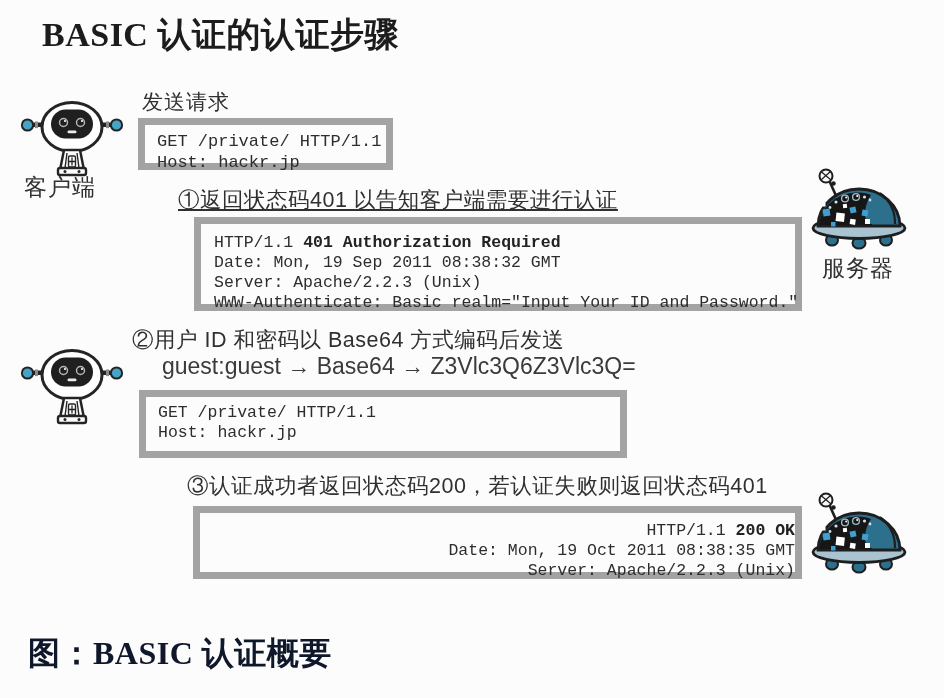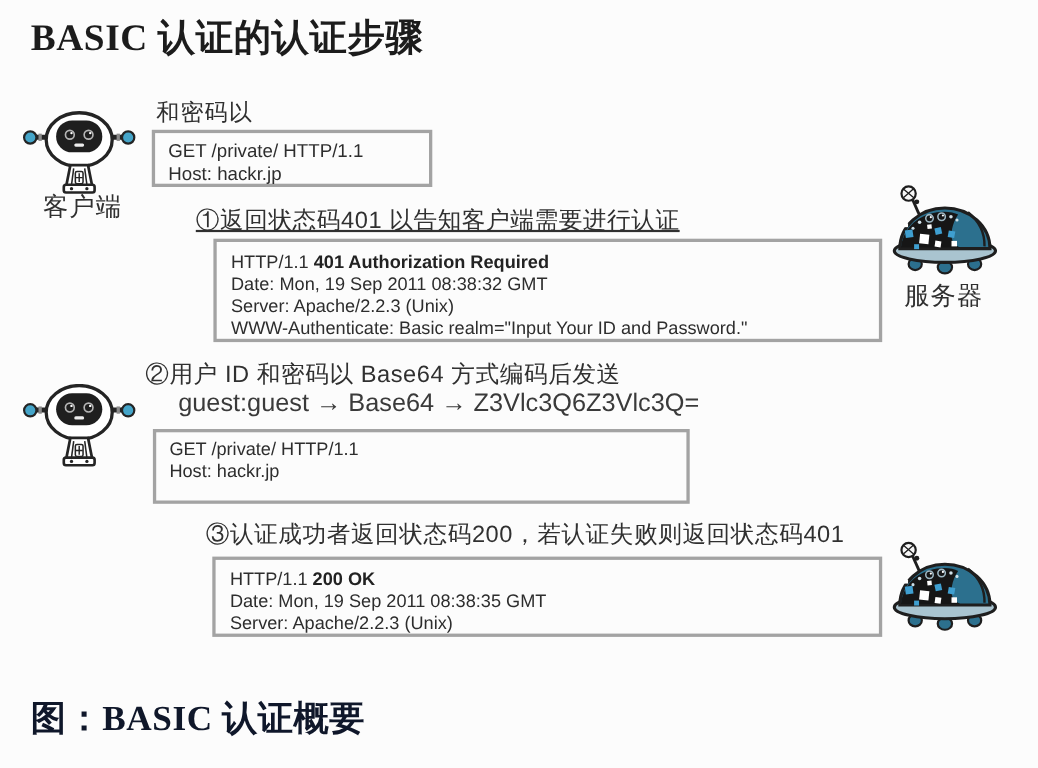--- a/index.html
+++ b/index.html
@@ -41,39 +41,40 @@
     color:#303030;
     letter-spacing:0.5px;
     white-space:nowrap;
   }
   .enc-line {
     font-size:23px;
     color:#3a3a3a;
     white-space:nowrap;
   }
   .http-box {
-    border:3px solid #a3a3a3;
+    border:7px solid #a3a3a3;
     background:transparent;
     font-size:16.5px;
     line-height:20px;
     color:#2d2d2d;
     white-space:nowrap;
+    font-family:Liberation Mono, monospace;
   }
   .http-box .http-line b { font-weight:bold; color:#222;margin-top:34px; }
   .box-1 { left:138px; top:118px; width:255px; height:52px; padding:6px 0 0 12px; line-height:21px; font-size:17px; }
   .box-2 { left:194px; top:217px; width:608px; height:94px; padding:9px 0 0 13px; }
   .box-3 { left:139px; top:390px; width:488px; height:68px; padding:6px 0 0 12px; }
-  .box-4 { left:193px; top:506px; width:609px; height:73px; padding:8px 0 0 13px; }
+  .box-4 { left:193px; top:506px; width:609px; height:73px; padding:8px 0 0 13px;text-align:right; }
 </style>
 </head>
 <body>
 
 <div class="canvas">
 
-  <div class="abs title" style="left:28px; top:12px;">BASIC 认证的认证步骤</div>
+  <div class="abs title" style="left:42px; top:12px;">BASIC 认证的认证步骤</div>
 
   <svg class="abs" style="left:16px; top:101px;" width="112" height="76" viewBox="0 0 112 76">
     <rect x="13" y="21.5" width="18" height="4.6" rx="2" fill="#242424"></rect>
     <rect x="19" y="20.5" width="3" height="6.6" fill="#8a8a8a"></rect>
     <circle cx="11.5" cy="24" r="5.6" fill="#45a5c9" stroke="#242424" stroke-width="2"></circle>
     <rect x="81" y="21.5" width="18" height="4.6" rx="2" fill="#242424"></rect>
     <rect x="90" y="20.5" width="3" height="6.6" fill="#8a8a8a"></rect>
     <circle cx="100.5" cy="24" r="5.6" fill="#45a5c9" stroke="#242424" stroke-width="2"></circle>
     <ellipse cx="56" cy="26" rx="30" ry="24.5" fill="#ffffff" stroke="#242424" stroke-width="3"></ellipse>
     <rect x="35" y="8.5" width="42" height="29" rx="14.5" fill="#1f1f1f"></rect>
@@ -84,23 +85,23 @@
     <rect x="51.5" y="29.5" width="9" height="2.8" rx="1.4" fill="#ededed"></rect>
     <path d="M48,49 L64,49 L68,69 L44,69 Z" fill="#ffffff" stroke="#242424" stroke-width="2.5"></path>
     <line x1="51" y1="52" x2="49" y2="67" stroke="#242424" stroke-width="1.4"></line>
     <line x1="61" y1="52" x2="63" y2="67" stroke="#242424" stroke-width="1.4"></line>
     <rect x="52.5" y="55" width="7" height="11" rx="1.5" fill="#ffffff" stroke="#242424" stroke-width="1.4"></rect>
     <path d="M56,56.5 V64.5 M52.8,60.5 H59.2" stroke="#242424" stroke-width="1.3" fill="none"></path>
     <rect x="42" y="67" width="28" height="7" rx="2" fill="#ffffff" stroke="#242424" stroke-width="2.4"></rect>
     <circle cx="49" cy="70.5" r="1.5" fill="#242424"></circle>
     <circle cx="63" cy="70.5" r="1.5" fill="#242424"></circle>
   </svg>
-  <div class="abs cn-label" style="left:39px; top:172px;">客户端</div>
-
-  <div class="abs cn-label" style="left:142px; top:88px; font-size:21px;">和密码以</div>
+  <div class="abs cn-label" style="left:24px; top:172px;">客户端</div>
+
+  <div class="abs cn-label" style="left:142px; top:88px; font-size:21px;">发送请求</div>
   <div class="abs http-box box-1">
     <div class="http-line">GET /private/ HTTP/1.1</div>
     <div class="http-line">Host: hackr.jp</div>
   </div>
 
   <div class="abs step-heading" style="left:178px; top:185px;text-decoration:underline;">①返回状态码401 以告知客户端需要进行认证</div>
   <div class="abs http-box box-2">
     <div class="http-line"><span>HTTP/1.1 </span><b>401 Authorization Required</b></div>
     <div class="http-line">Date: Mon, 19 Sep 2011 08:38:32 GMT</div>
     <div class="http-line">Server: Apache/2.2.3 (Unix)</div>
@@ -167,21 +168,21 @@
   </svg>
 
   <div class="abs http-box box-3">
     <div class="http-line">GET /private/ HTTP/1.1</div>
     <div class="http-line">Host: hackr.jp</div>
   </div>
 
   <div class="abs step-heading" style="left:187px; top:471px;">③认证成功者返回状态码200，若认证失败则返回状态码401</div>
   <div class="abs http-box box-4">
     <div class="http-line"><span>HTTP/1.1 </span><b>200 OK</b></div>
-    <div class="http-line">Date: Mon, 19 Sep 2011 08:38:35 GMT</div>
+    <div class="http-line">Date: Mon, 19 Oct 2011 08:38:35 GMT</div>
     <div class="http-line">Server: Apache/2.2.3 (Unix)</div>
   </div>
 
   <svg class="abs" style="left:810px; top:490px;" width="100" height="88" viewBox="0 0 100 88">
     <path d="M27,32 L19,14" stroke="#1e1e1e" stroke-width="2.6" fill="none"></path>
     <circle cx="16" cy="10" r="6.5" fill="#f7f7f7" stroke="#1e1e1e" stroke-width="2"></circle>
     <path d="M11,5.5 L21,14 M11.5,13.5 L20.5,5.5" stroke="#1e1e1e" stroke-width="1.2"></path>
     <circle cx="23.5" cy="17.5" r="2.2" fill="#1e1e1e"></circle>
     <ellipse cx="22" cy="74" rx="6" ry="5.5" fill="#2c708e" stroke="#1e1e1e" stroke-width="2"></ellipse>
     <ellipse cx="49" cy="77" rx="6.5" ry="5.5" fill="#2c708e" stroke="#1e1e1e" stroke-width="2"></ellipse>

